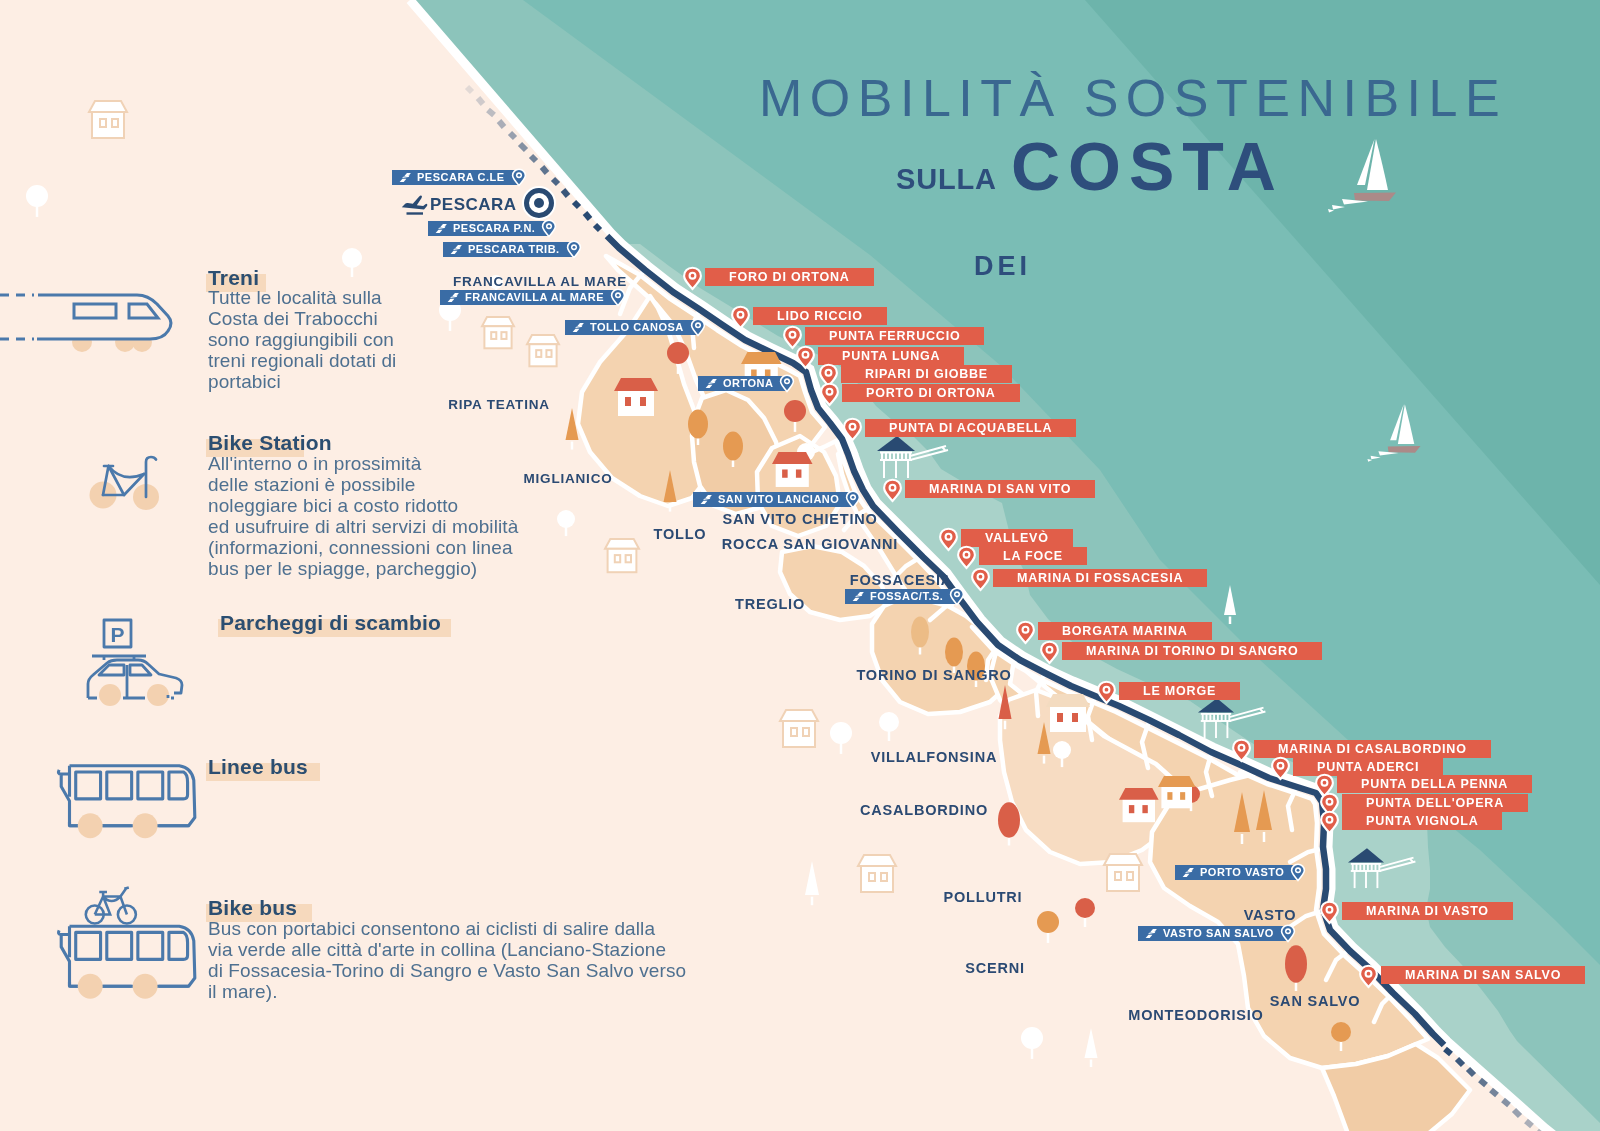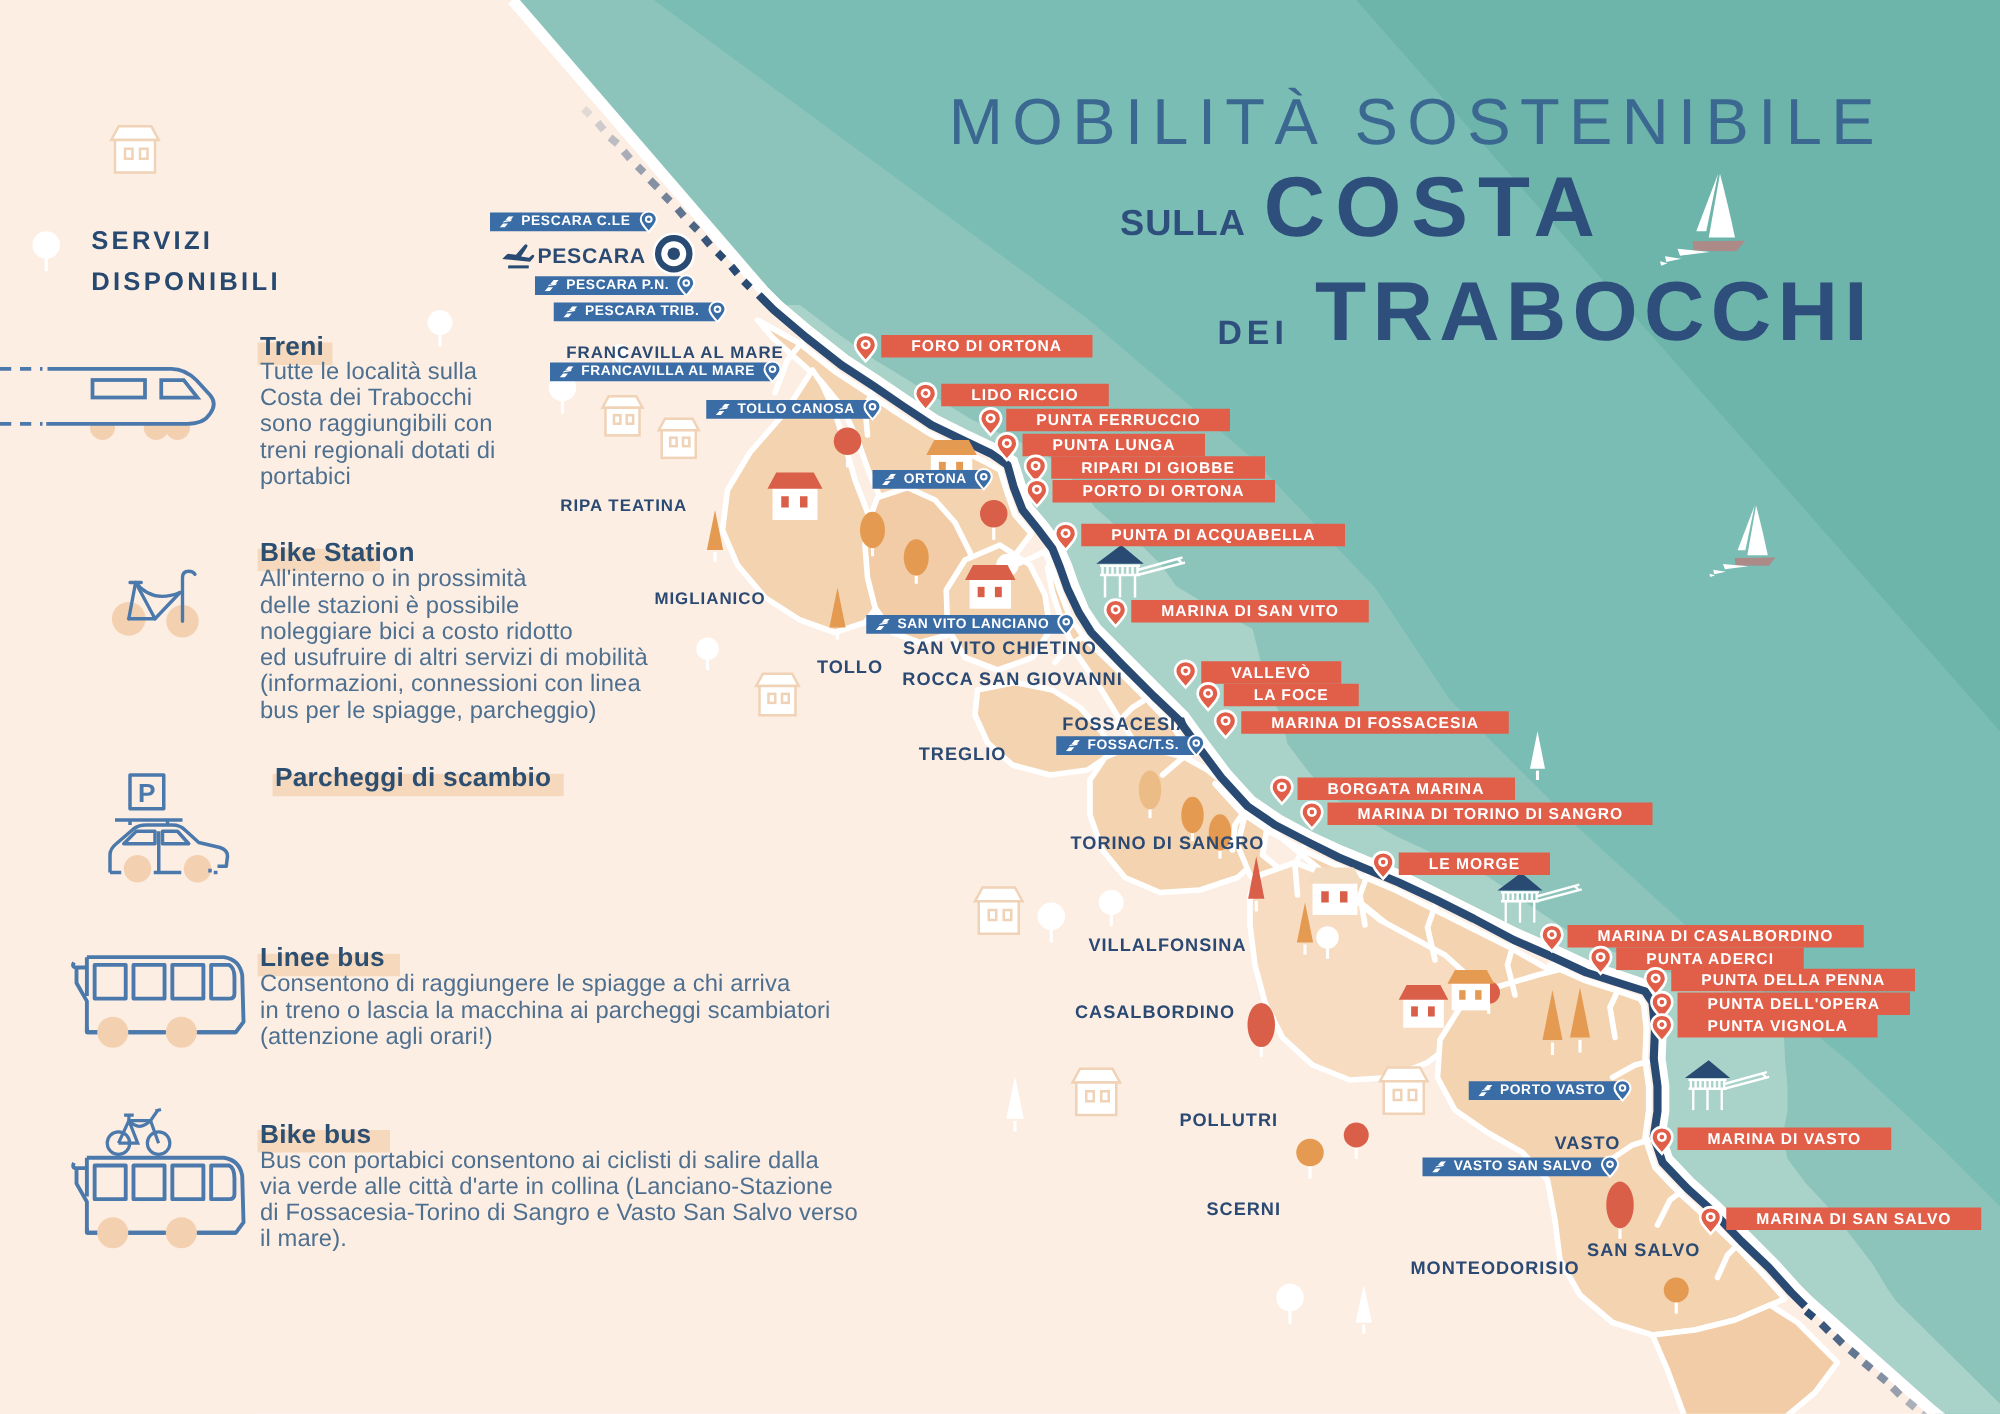--- a/index.html
+++ b/index.html
@@ -274,28 +274,26 @@
         <path d="M5,3 L-4,54 L17,54 Q12,30 5,3 Z" fill="#fff"></path>
         <path d="M-17,57 L25,56.5 L18,65 L-16,64.5 Z" fill="#ab8a88"></path>
         <path d="M-29,63 L-3,65.5 L-27,68.5 Z" fill="#fff"></path>
         <path d="M-39,69 L-26,71 L-38,73.5 Z" fill="#fff"></path>
         <path d="M-43,73 L-37,74.5 L-42,76.5 Z" fill="#fff"></path>
       </g>
 <circle cx="539" cy="203" r="17" fill="#fff"></circle>
 <circle cx="539" cy="203" r="12.5" fill="none" stroke="#294a72" stroke-width="5"></circle>
 <circle cx="539" cy="203" r="5" fill="#294a72"></circle>
 </svg>
-<div style="position:absolute;left:73px;top:176px;font-size:20.5px;font-weight:bold;color:#27496f;letter-spacing:2.6px;line-height:33px">SERVIZI<br>DISPONIBILI</div>
 <div style="position:absolute;left:208px;top:266px;"><span style="position:absolute;left:-2px;top:8px;width:60px;height:18px;background:#f6d9bd"></span><span style="position:relative;font-size:21px;font-weight:bold;color:#2b4e71;letter-spacing:0.2px">Treni</span></div>
 <div style="position:absolute;left:208px;top:287px;font-size:19px;color:#4e7090;line-height:21px;letter-spacing:0.1px;white-space:nowrap">Tutte le località sulla<br>Costa dei Trabocchi<br>sono raggiungibili con<br>treni regionali dotati di<br>portabici</div>
 <div style="position:absolute;left:208px;top:431px;"><span style="position:absolute;left:-2px;top:8px;width:98px;height:18px;background:#f6d9bd"></span><span style="position:relative;font-size:21px;font-weight:bold;color:#2b4e71;letter-spacing:0.2px">Bike Station</span></div>
 <div style="position:absolute;left:208px;top:453px;font-size:19px;color:#4e7090;line-height:21px;letter-spacing:0.1px;white-space:nowrap">All'interno o in prossimità<br>delle stazioni è possibile<br>noleggiare bici a costo ridotto<br>ed usufruire di altri servizi di mobilità<br>(informazioni, connessioni con linea<br>bus per le spiagge, parcheggio)</div>
 <div style="position:absolute;left:208px;top:611px;margin-left:12px;"><span style="position:absolute;left:-2px;top:8px;width:233px;height:18px;background:#f6d9bd"></span><span style="position:relative;font-size:21px;font-weight:bold;color:#2b4e71;letter-spacing:0.2px">Parcheggi di scambio</span></div>
 <div style="position:absolute;left:208px;top:755px;"><span style="position:absolute;left:-2px;top:8px;width:114px;height:18px;background:#f6d9bd"></span><span style="position:relative;font-size:21px;font-weight:bold;color:#2b4e71;letter-spacing:0.2px">Linee bus</span></div>
-<div style="position:absolute;left:208px;top:777px;font-size:19px;color:#4e7090;line-height:21px;letter-spacing:0.1px;white-space:nowrap">Consentono di raggiungere le spiagge a chi arriva<br>in treno o lascia la macchina ai parcheggi scambiatori<br>(attenzione agli orari!)</div>
 <div style="position:absolute;left:208px;top:896px;"><span style="position:absolute;left:-2px;top:8px;width:106px;height:18px;background:#f6d9bd"></span><span style="position:relative;font-size:21px;font-weight:bold;color:#2b4e71;letter-spacing:0.2px">Bike bus</span></div>
 <div style="position:absolute;left:208px;top:918px;font-size:19px;color:#4e7090;line-height:21px;letter-spacing:0.1px;white-space:nowrap">Bus con portabici consentono ai ciclisti di salire dalla<br>via verde alle città d'arte in collina (Lanciano-Stazione<br>di Fossacesia-Torino di Sangro e Vasto San Salvo verso<br>il mare).</div>
 <svg width="180" height="92" viewBox="0 0 180 92" style="position:absolute;left:0px;top:270px">
 <circle cx="82" cy="72" r="10" fill="#f3d1b0"></circle>
       <circle cx="125" cy="72" r="10" fill="#f3d1b0"></circle>
       <circle cx="142" cy="72" r="10" fill="#f3d1b0"></circle>
 <path d="M38 25 L137 25 Q148 25 157 34 L168 46 Q174 53 168 61 Q163 69 150 69 L37 69" fill="#fdeee4" stroke="#4b79ab" stroke-width="3" stroke-linejoin="round"></path>
 <rect x="74" y="34" width="42" height="14" fill="none" stroke="#4b79ab" stroke-width="3"></rect>
 <path d="M129 34 L147 34 L158 48 L129 48 Z" fill="none" stroke="#4b79ab" stroke-width="3"></path>
 <line x1="0" y1="25" x2="34" y2="25" stroke="#4b79ab" stroke-width="3" stroke-dasharray="9 7"></line>
@@ -358,21 +356,20 @@
 </g>
 <circle cx="34" cy="60" r="12" fill="#f3d1b0"></circle>
         <circle cx="87" cy="60" r="12" fill="#f3d1b0"></circle>
       </g>
 </svg>
 
 <div id="t1" style="position:absolute;left:759px;top:72px;font-size:52px;line-height:52px;color:#3a6890;letter-spacing:7.5px;white-space:nowrap">MOBILITÀ SOSTENIBILE</div>
 <div id="t2" style="position:absolute;left:896px;top:165px;font-size:29px;line-height:29px;font-weight:bold;color:#2e4e7c;letter-spacing:0.8px">SULLA</div>
 <div id="t3" style="position:absolute;left:1011px;top:132px;font-size:68px;line-height:68px;font-weight:bold;color:#2e4e7c;letter-spacing:8px">COSTA</div>
 <div id="t4" style="position:absolute;left:974px;top:253px;font-size:27px;line-height:27px;font-weight:bold;color:#2e4e7c;letter-spacing:4px">DEI</div>
-<div id="t5" style="position:absolute;left:1052px;top:216px;font-size:67px;line-height:67px;font-weight:bold;color:#2e4e7c;letter-spacing:5px">TRABOCCHI</div>
 
 <div style="position:absolute;left:430px;top:195px;font-size:17px;font-weight:bold;color:#294a72;letter-spacing:0.5px">PESCARA</div>
 <svg width="27" height="23" viewBox="0 0 27 23" style="position:absolute;left:401px;top:193px">
 <path d="M0.8 14.2 L4.2 10.8 Q5.2 9.9 6.8 10.1 L11.8 10.8 L18.2 3.4 Q19.6 1.9 20.6 2.7 Q21.5 3.5 20.4 5.2 L15.8 12.2 L22.2 13.1 L24.4 11.2 Q25.6 10.3 26.2 11.2 Q26.7 12 25.6 13.4 L23 16.4 Z" fill="#294a72"></path>
 <line x1="5.5" y1="20.5" x2="22" y2="20.5" stroke="#294a72" stroke-width="2.4"></line>
 </svg>
 
 <div class="town" style="left:540px;top:273.5px;font-size:13.5px;transform:translateX(-50%)">FRANCAVILLA AL MARE</div>
     <div class="town" style="left:499px;top:396.5px;font-size:13.5px;transform:translateX(-50%)">RIPA TEATINA</div>
     <div class="town" style="left:568px;top:470.5px;font-size:13.5px;transform:translateX(-50%)">MIGLIANICO</div>

